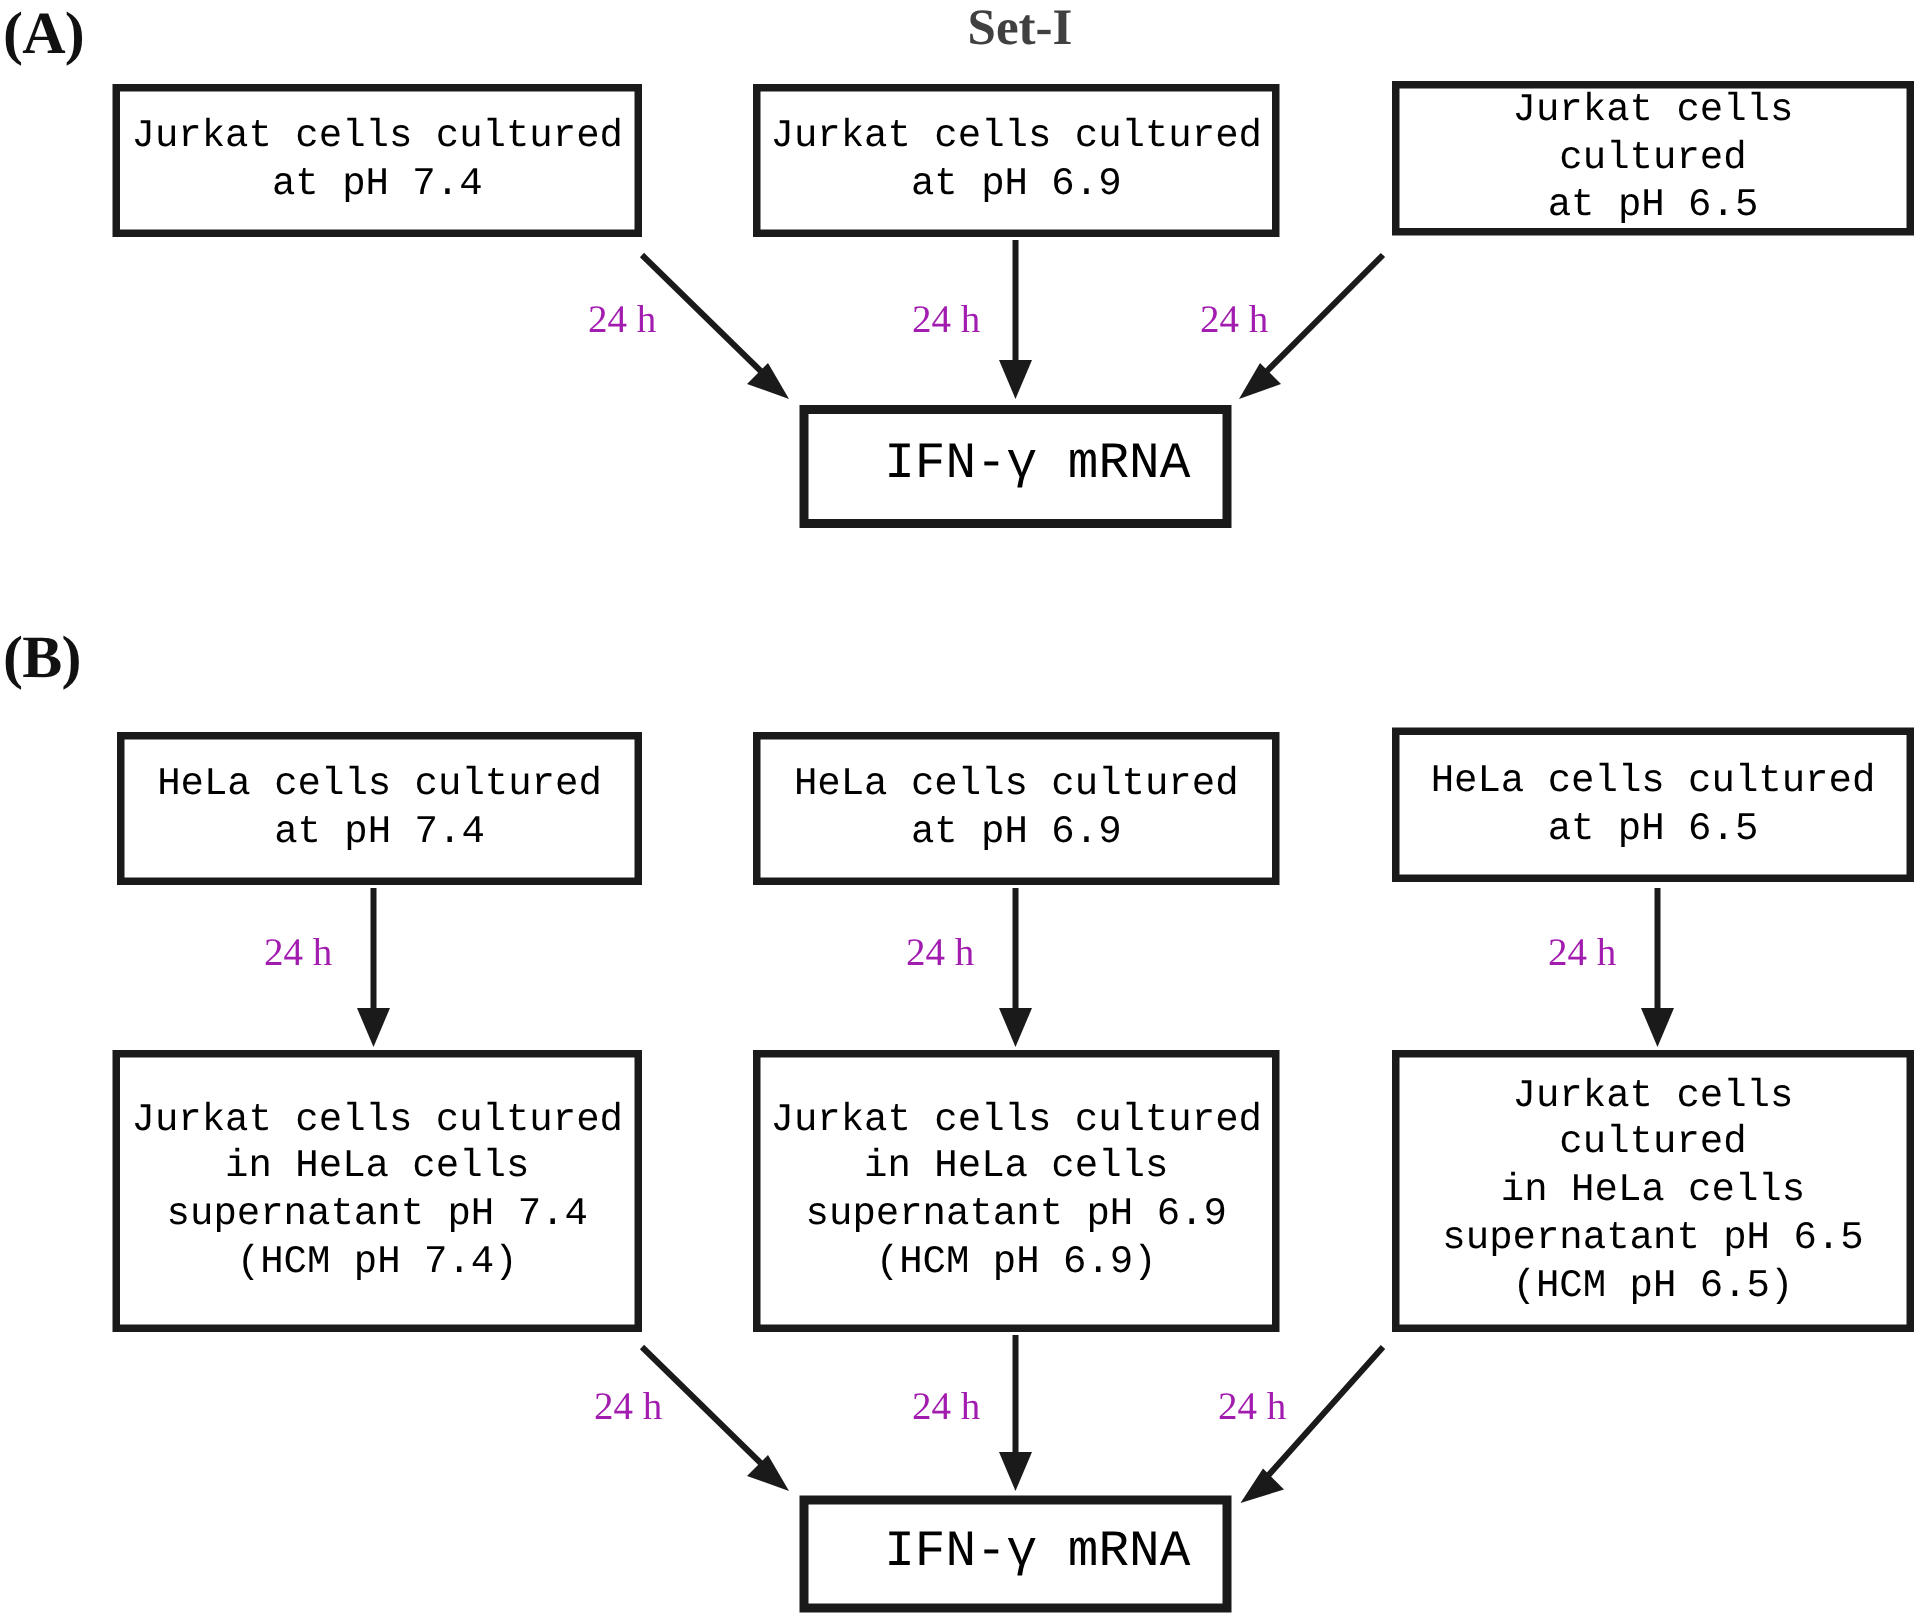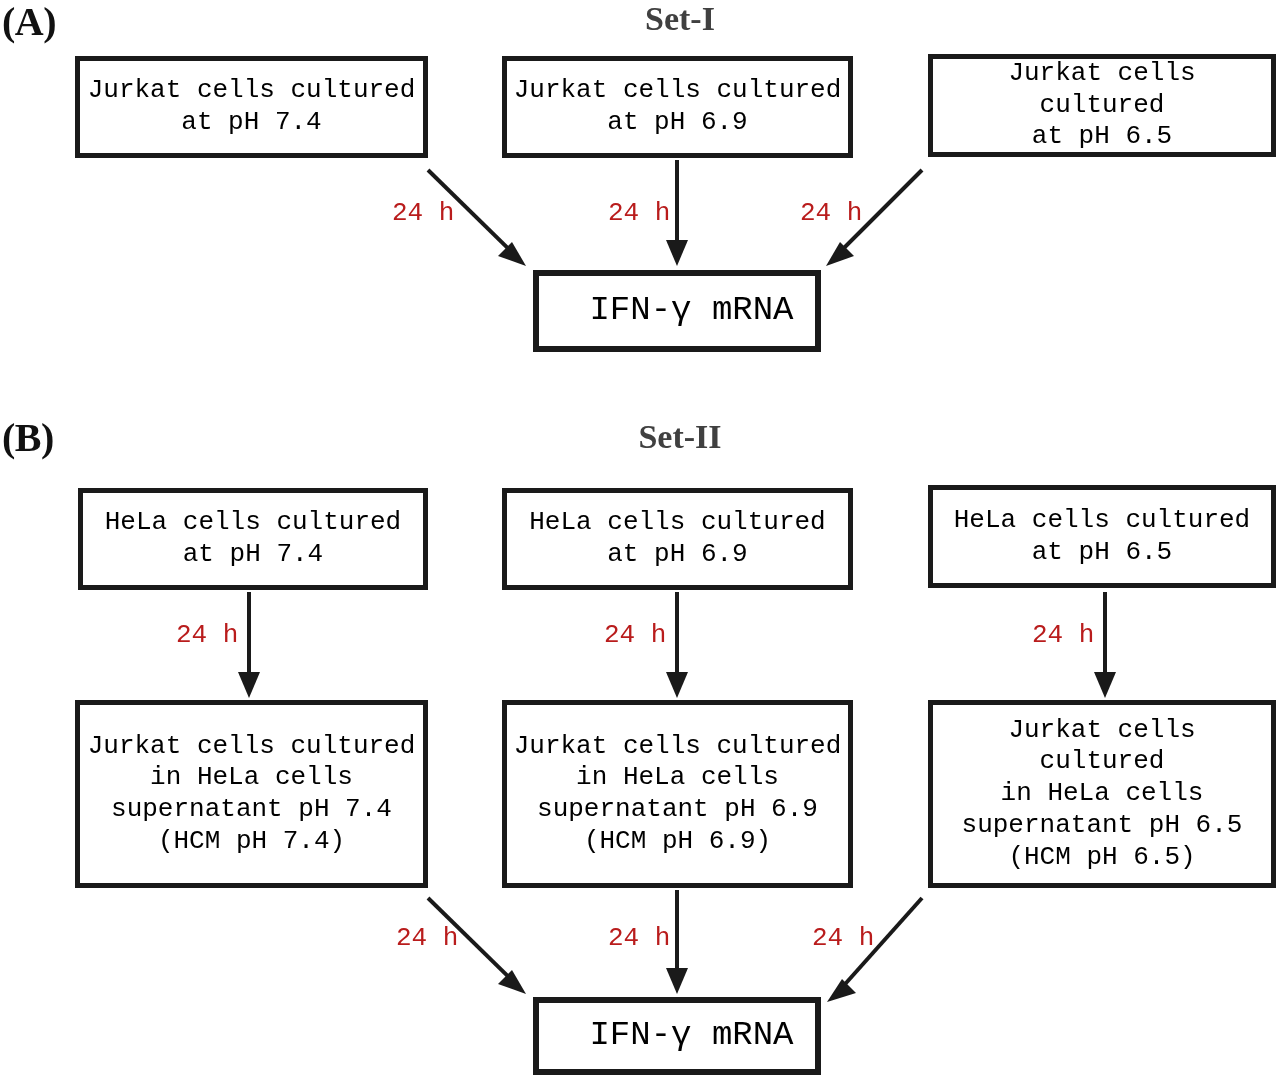--- a/index.html
+++ b/index.html
@@ -57,24 +57,24 @@
   .node-box.outcome {
     border-width: 6px;
     padding-left: 29px;
   }
   .node-box.outcome .node-text {
     font-size: 34px;
     line-height: 1.1;
   }
   .edge-label {
     position: absolute;
-    font-family: Liberation Mono, monospace;
+    font-family: Liberation Serif, serif;
     font-size: 26px;
     line-height: 1;
-    color: #b91c1c;
+    color: #a21caf;
     white-space: nowrap;
   }
   svg.arrow-layer {
     position: absolute;
     left: 0;
     top: 0;
     width: 1280px;
     height: 1080px;
     pointer-events: none;
   }
@@ -139,21 +139,20 @@
   <div class="edge-label" style="left:392px; top:200px;">24 h</div>
   <div class="edge-label" style="left:608px; top:200px;">24 h</div>
   <div class="edge-label" style="left:800px; top:200px;">24 h</div>
 
   <div class="node-box outcome" style="left:533px; top:270px; width:288px; height:82px;">
     <span class="node-text">IFN-γ mRNA</span>
   </div>
 
   <div class="panel-label" style="left:2px; top:418px;">(B)</div>
 
-  <div class="set-title" style="left:490px; top:420px; width:380px;">Set-II</div>
 
   <div class="node-box" style="left:78px; top:488px; width:350px; height:102px;">
     <span class="node-text">HeLa  cells cultured
 at pH 7.4</span>
   </div>
 
   <div class="node-box" style="left:502px; top:488px; width:351px; height:102px;">
     <span class="node-text">HeLa cells cultured
 at pH 6.9</span>
   </div>

